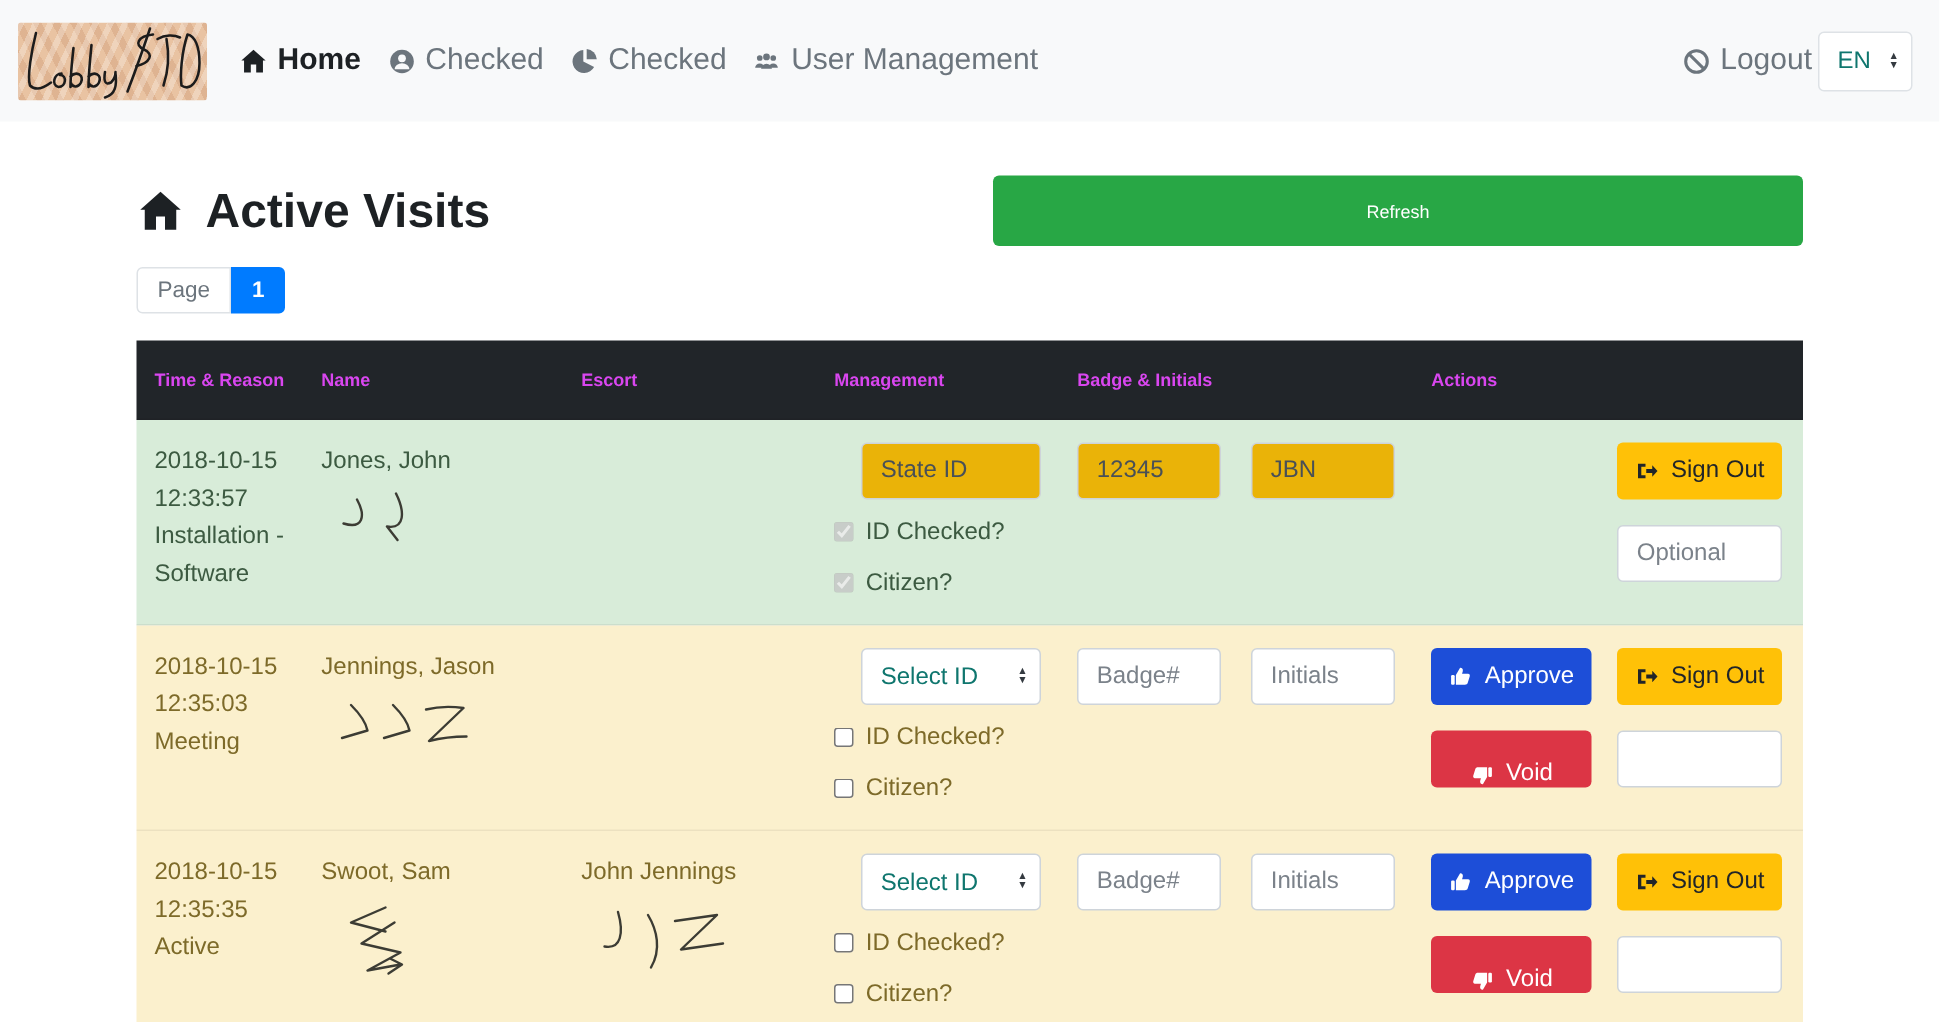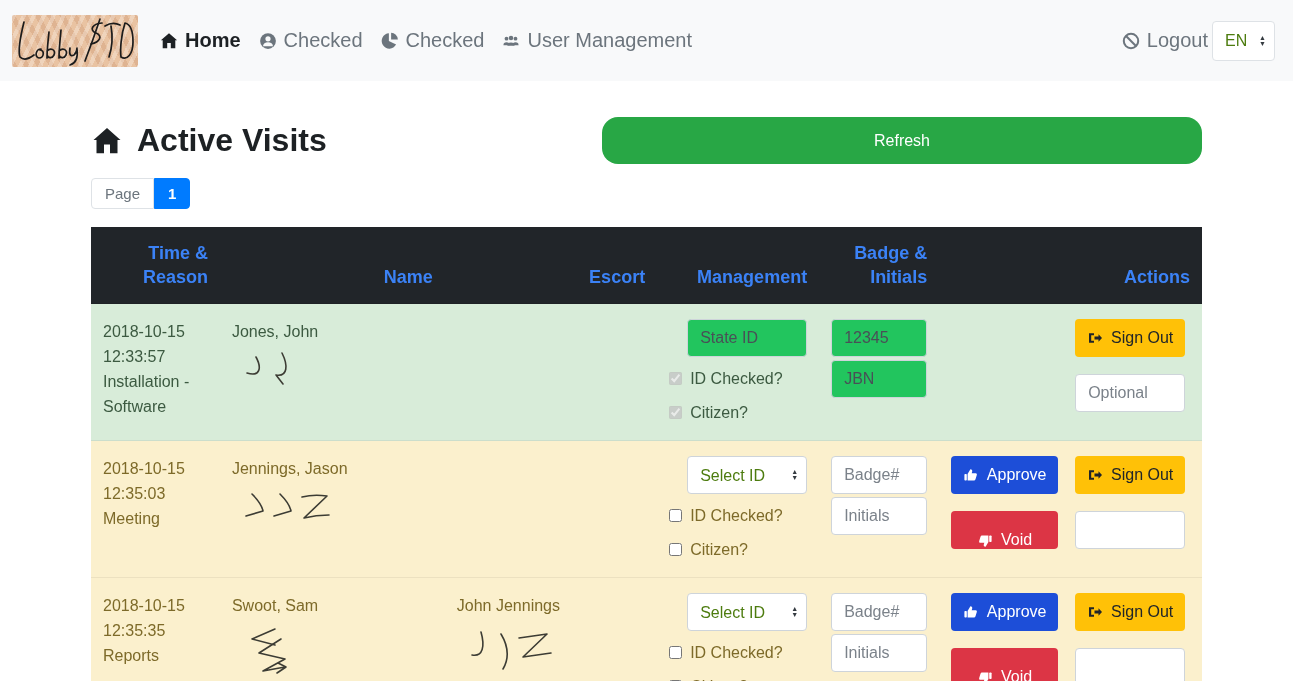--- a/index.html
+++ b/index.html
@@ -13,61 +13,61 @@
       repeating-linear-gradient(115deg, rgba(255,255,255,.28) 0 4px, rgba(255,255,255,0) 4px 9px),
       repeating-linear-gradient(62deg, rgba(186,124,86,.22) 0 5px, rgba(186,124,86,0) 5px 11px),
       #e9c3a2; }
   .logo svg { width:100%; height:100%; }
   .nav-links { display:flex; align-items:center; margin-left:22px; gap:18px; }
   .nav-item { display:flex; align-items:center; gap:7px; font-size:20px; color:#6c757d; cursor:pointer; }
   .nav-item.active { color:#1d2124; font-weight:600; }
   .nav-item svg { width:18px; height:18px; }
   .nav-right { margin-left:auto; display:flex; align-items:center; gap:4px; }
   .select-wrap { position:relative; }
-  select { appearance:none; -webkit-appearance:none; font-family:inherit; font-size:16px; color:#4d7c0f;
+  select { appearance:none; -webkit-appearance:none; font-family:inherit; font-size:16px; color:#0f766e;
     background:#fff; border:1px solid #ced4da; border-radius:4px; height:38px; padding:0 26px 0 12px; }
   .lang-select { height:40px; border-color:#dee2e6; }
   .sel-arrows { position:absolute; right:9px; top:50%; transform:translateY(-50%); display:flex; flex-direction:column;
     font-size:7px; line-height:6px; color:#343a40; pointer-events:none; }
 
   
   .container { width:1111px; margin:0 auto; }
   .page-head { margin-top:36px; display:flex; justify-content:space-between; }
   .title-wrap { display:flex; align-items:center; gap:14px; }
   .title-wrap svg { width:32px; height:30px; }
   h1 { font-size:32px; font-weight:700; color:#1d2124; }
   .btn { border:none; border-radius:4px; font-family:inherit; font-size:16px; cursor:pointer;
          display:inline-flex; align-items:center; justify-content:center; gap:8px; }
-  .btn-refresh { width:600px; height:47px; background:#28a745; color:#fff; font-size:16px; border-radius:16px; }
+  .btn-refresh { width:540px; height:47px; background:#28a745; color:#fff; font-size:12px; border-radius:4px; }
 
   .pagination { margin-top:14px; display:inline-flex; }
   .page-link { font-size:15px; padding:6px 13px; background:#fff; border:1px solid #dee2e6; color:#6c757d;
     border-radius:4px 0 0 4px; cursor:pointer; }
   .page-link.active { background:#007bff; border-color:#007bff; color:#fff; border-radius:0 4px 4px 0; font-weight:600; }
 
   
   table { margin-top:18px; width:100%; border-collapse:collapse; }
-  thead th { background:#212529; color:#3b82f6; text-align:right; vertical-align:bottom;
-    font-size:18px; font-weight:700; padding:14px 12px; line-height:24px; }
+  thead th { background:#212529; color:#d946ef; text-align:left; vertical-align:bottom;
+    font-size:12px; font-weight:700; padding:14px 12px; line-height:24px; }
   tbody td { vertical-align:top; padding:15px 12px; font-size:16px; line-height:25px; border-top:1px solid rgba(0,0,0,.06); }
   tr.row-success { background:#d8ecd9; color:#3c5a41; }
   tr.row-warning { background:#fbf0cd; color:#7d6a29; }
 
   .sig { display:block; margin:4px 0 0 8px; }
   .sig path { fill:none; stroke:#3c3c34; stroke-width:1.6; stroke-linecap:round; stroke-linejoin:round; }
 
   .field { font-family:inherit; font-size:16px; color:#a16207; background:#fff; border:1px solid #ced4da;
     border-radius:4px; height:38px; padding:0 12px; }
   .field::placeholder { color:#7b828a; opacity:1; }
-  .field:disabled { background:#22c55e; color:#495057; }
+  .field:disabled { background:#eab308; color:#495057; }
   .val-select { width:120px; margin-left:18px; }
   .val-field  { width:120px; margin-left:18px; }
   .check-row { display:flex; align-items:center; gap:8px; margin-top:9px; font-size:16px; }
   .check-row input { width:13px; height:13px; }
-  .badge-stack { display:flex; flex-direction:column; gap:3px; }
+  .badge-stack { display:flex; flex-direction:row; gap:20px; }
   .badge-stack .field { width:96px; }
 
   .actions-grid { display:grid; grid-template-columns:107px 110px; column-gap:24px; row-gap:25px;gap:17px; }
   .btn-action { height:38px; width:100%; }
   .btn-approve { background:#1d4ed8; color:#fff; }
   .btn-void { background:#dc3545; color:#fff;align-items:flex-end; }
   .btn-signout { background:#ffc107; color:#212529; }
   .btn-action svg { width:16px; height:16px; }
   .opt-input { width:100%; }
   .cell-spacer { }
@@ -297,21 +297,21 @@
             </button>
             <input class="field opt-input" style="">
           </div>
         </td>
       </tr>
 
       <tr class="row-warning">
         <td>
           <div>2018-10-15</div>
           <div>12:35:35</div>
-          <div>Reports</div>
+          <div>Active</div>
         </td>
         <td>
           <div>Swoot, Sam</div>
           <svg class="sig" width="90" height="58" viewBox="0 0 90 58">
             <path d="M35 7 L12 17 L35 23"></path>
             <path d="M41 17 L19 31 L45 37 L23 49 L45 45 M38 41 L46 45 L37 51"></path>
           </svg>
         </td>
         <td>
           <div>John Jennings</div>

